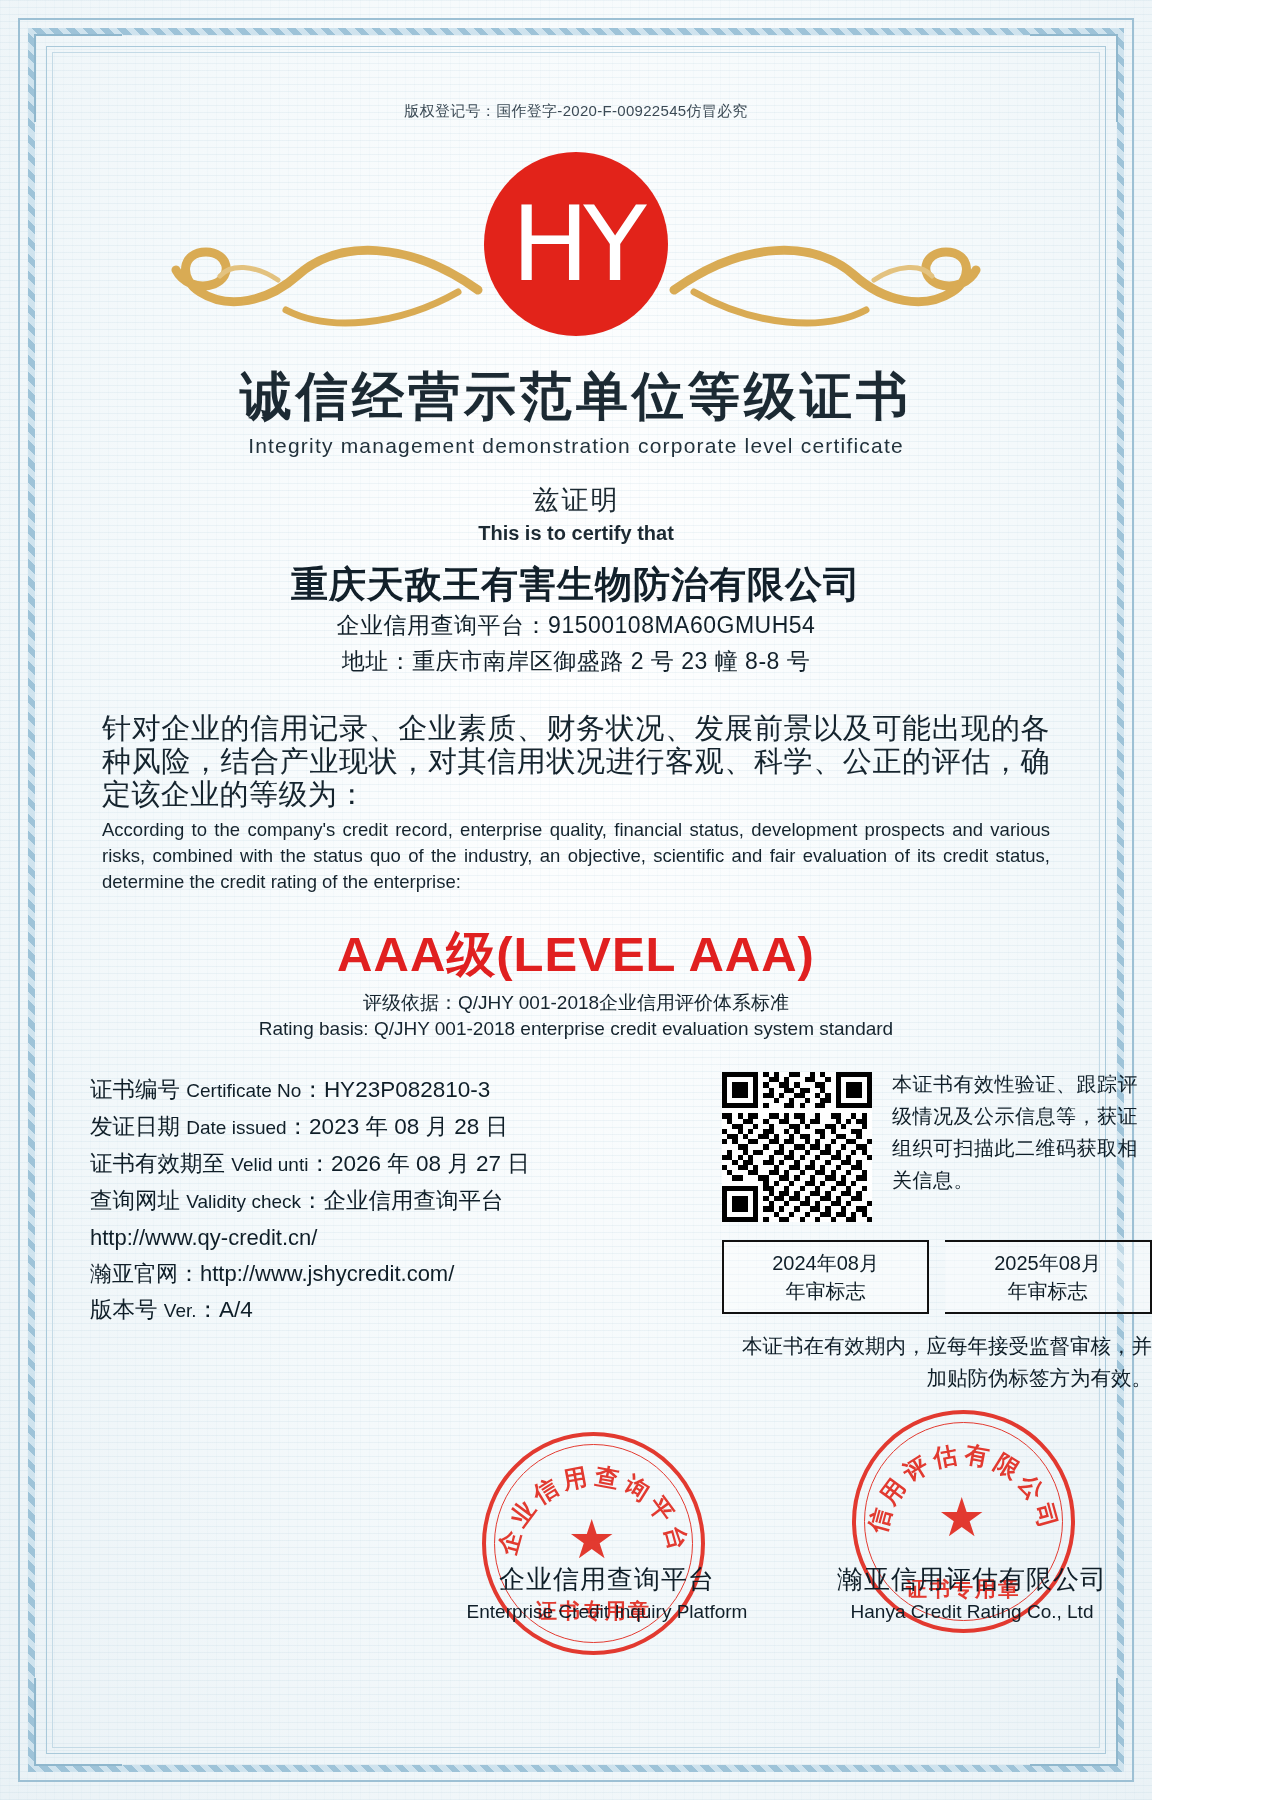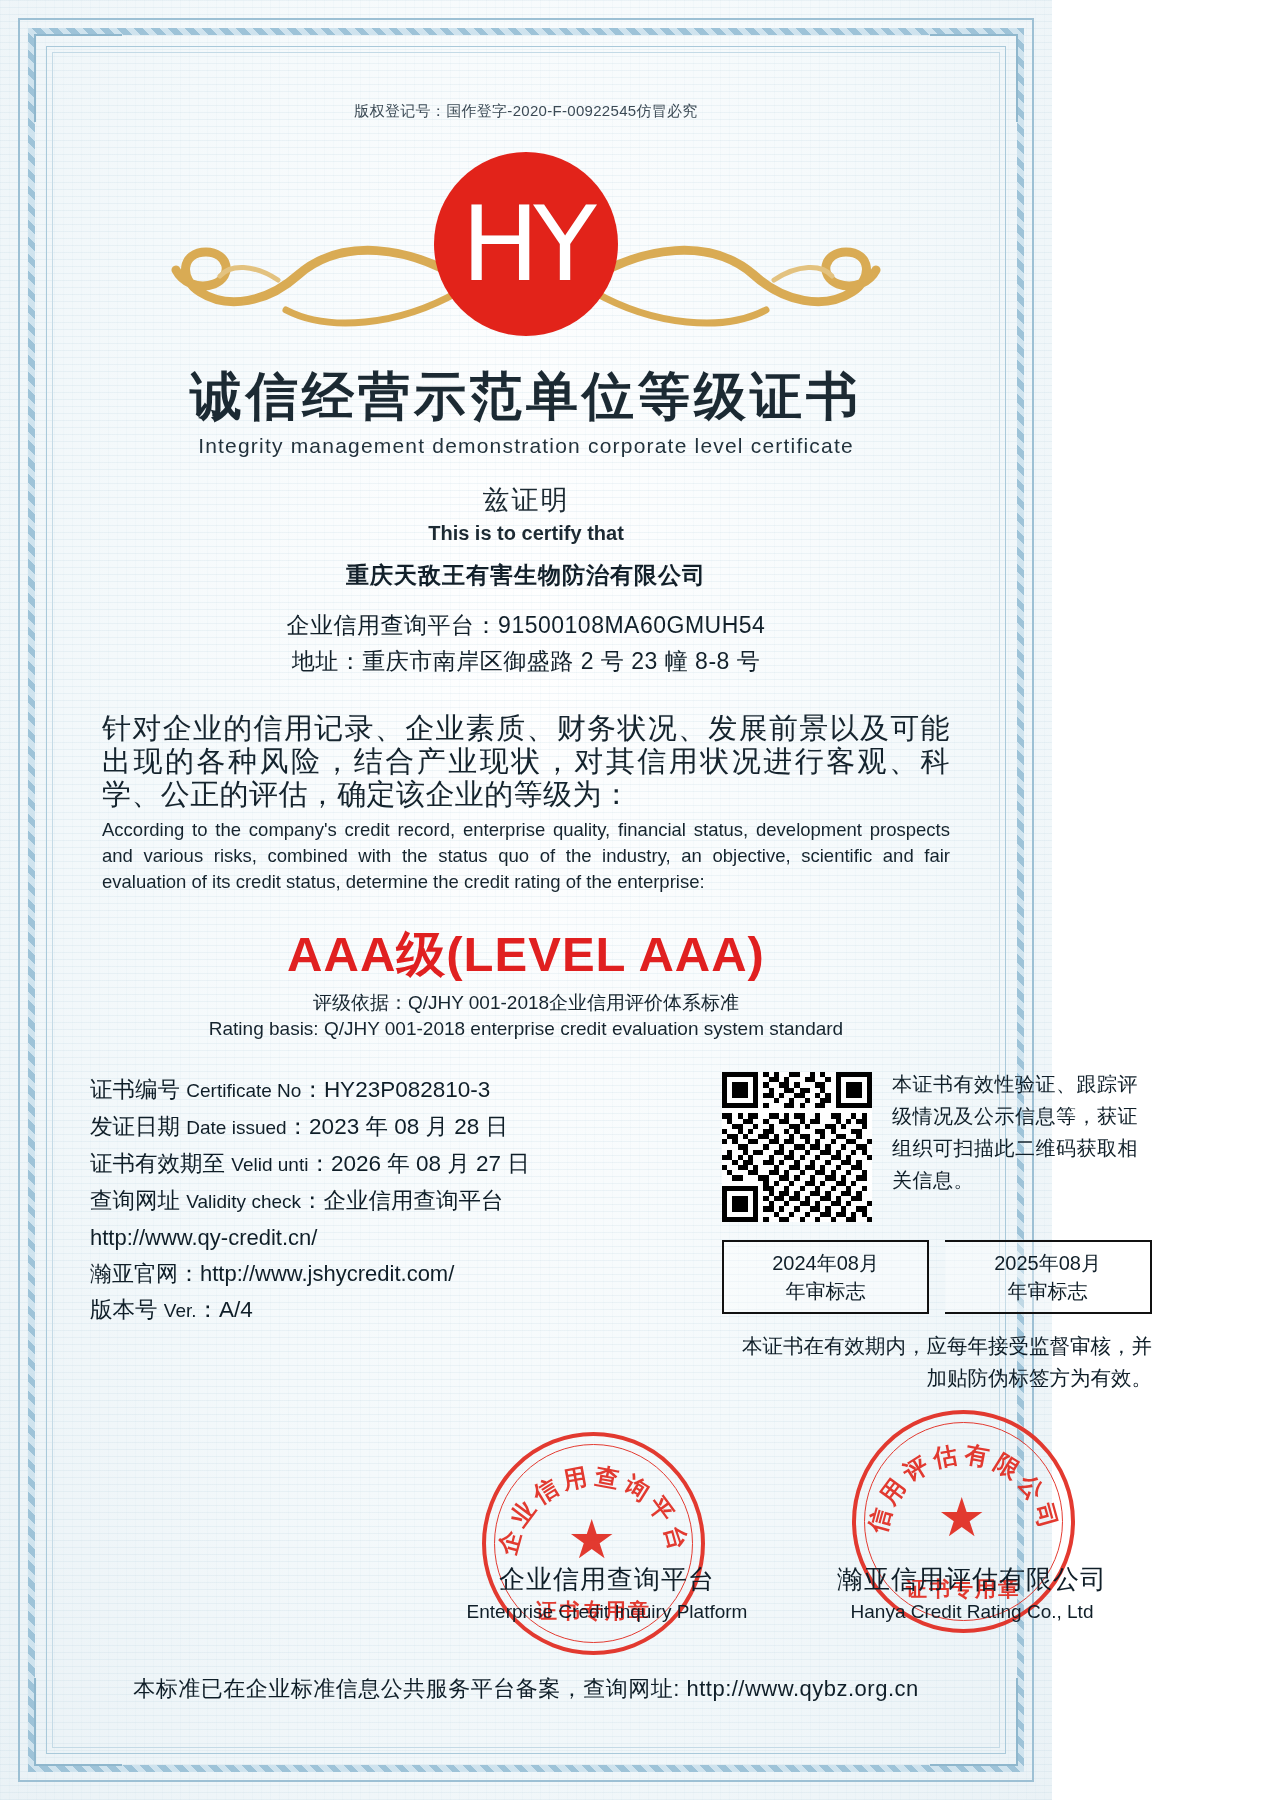--- a/index.html
+++ b/index.html
@@ -4,21 +4,21 @@
 <style>
   html,body{margin:0;padding:0;}
   body{
     width:1280px;height:1800px;
     background:#ffffff;
     font-family:"Liberation Sans","DejaVu Sans",sans-serif;
     overflow:hidden;
   }
   .page{
     position:relative;
-    width:1052px;height:1800px;
+    width:1152px;height:1800px;
     background:
       repeating-linear-gradient(0deg, rgba(170,200,215,0.16) 0px, rgba(170,200,215,0.16) 1px, rgba(255,255,255,0) 1px, rgba(255,255,255,0) 7px),
       repeating-linear-gradient(90deg, rgba(175,205,220,0.07) 0px, rgba(175,205,220,0.07) 1px, rgba(255,255,255,0) 1px, rgba(255,255,255,0) 9px),
       radial-gradient(ellipse at 50% 35%, #ffffff 0%, #f4f9fb 55%, #eaf2f6 100%);
     box-sizing:border-box;
   }
   
   .frame-outer{
     position:absolute;left:18px;top:18px;right:18px;bottom:18px;
     border:2px solid #9dc0d4;
@@ -96,21 +96,21 @@
   .certify-cn{
     position:absolute;top:420px;left:0;right:0;text-align:center;
     font-size:27px;color:#1c2a33;letter-spacing:2px;
   }
   .certify-en{
     position:absolute;top:460px;left:0;right:0;text-align:center;
     font-size:20px;color:#1c2a33;font-weight:bold;
   }
   .company{
     position:absolute;top:498px;left:0;right:0;text-align:center;
-    font-size:23px;font-weight:bold;color:#12202a;letter-spacing:1px;
+    font-size:37px;font-weight:bold;color:#12202a;letter-spacing:1px;
   }
   .credit-code{
     position:absolute;top:548px;left:0;right:0;text-align:center;
     font-size:23px;color:#12202a;letter-spacing:0.5px;
   }
   .address{
     position:absolute;top:584px;left:0;right:0;text-align:center;
     font-size:23px;color:#12202a;letter-spacing:0.5px;
   }
 
@@ -573,16 +573,15 @@
     <div class="org left">
       <div class="cn">企业信用查询平台</div>
       <div class="en">Enterprise Credit Inquiry Platform</div>
     </div>
 
     <div class="org right">
       <div class="cn">瀚亚信用评估有限公司</div>
       <div class="en">Hanya Credit Rating Co., Ltd</div>
     </div>
 
-    <div class="footer">本标准已在企业标准信息公共服务平台备案，查询网址: http://www.qybz.org.cn</div>
 
   </div>
 </div>
 
 </body></html>

